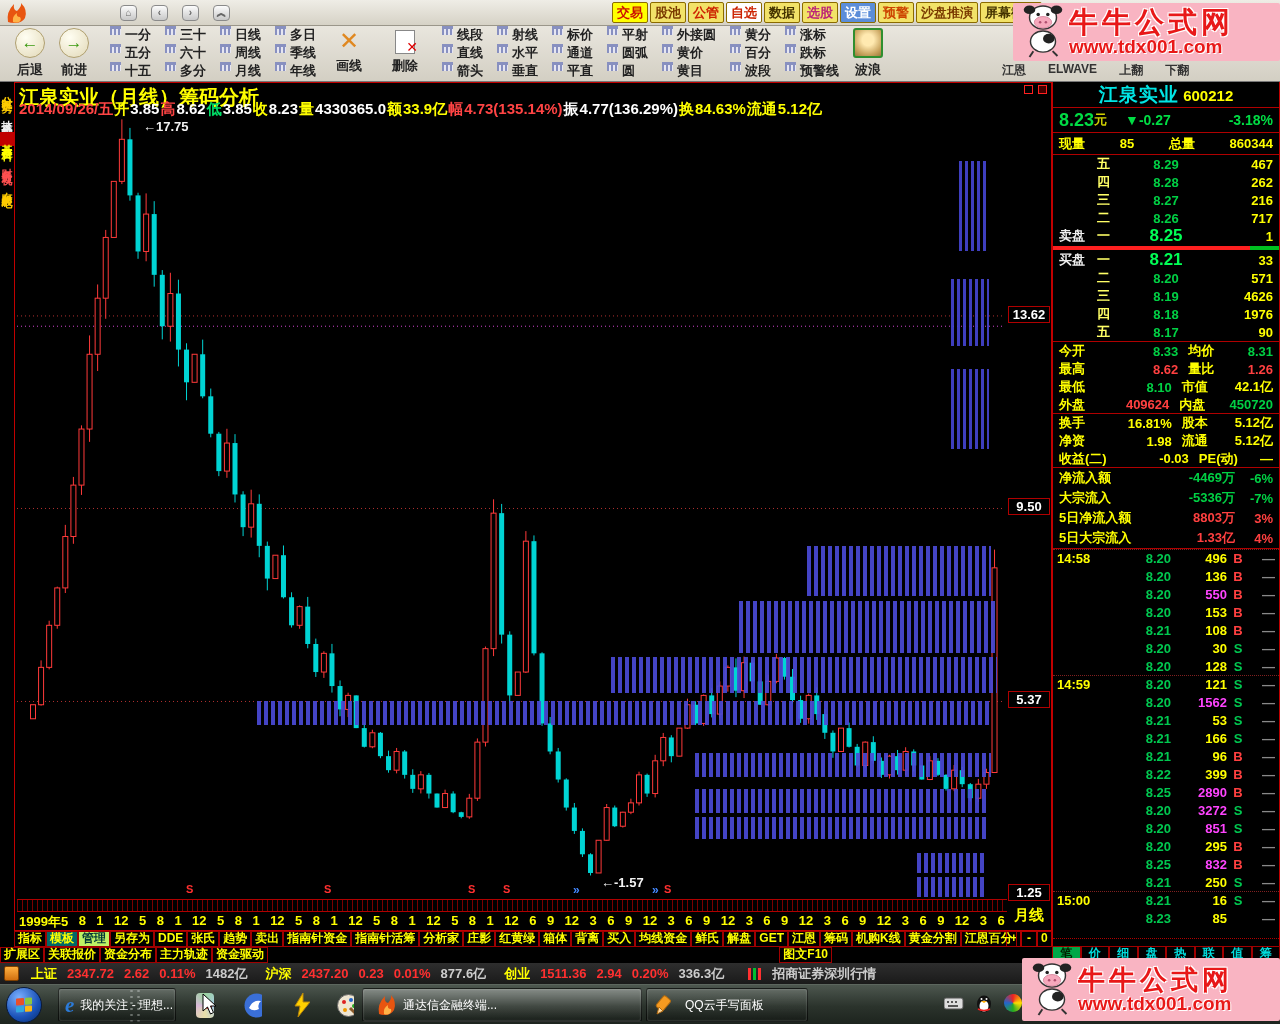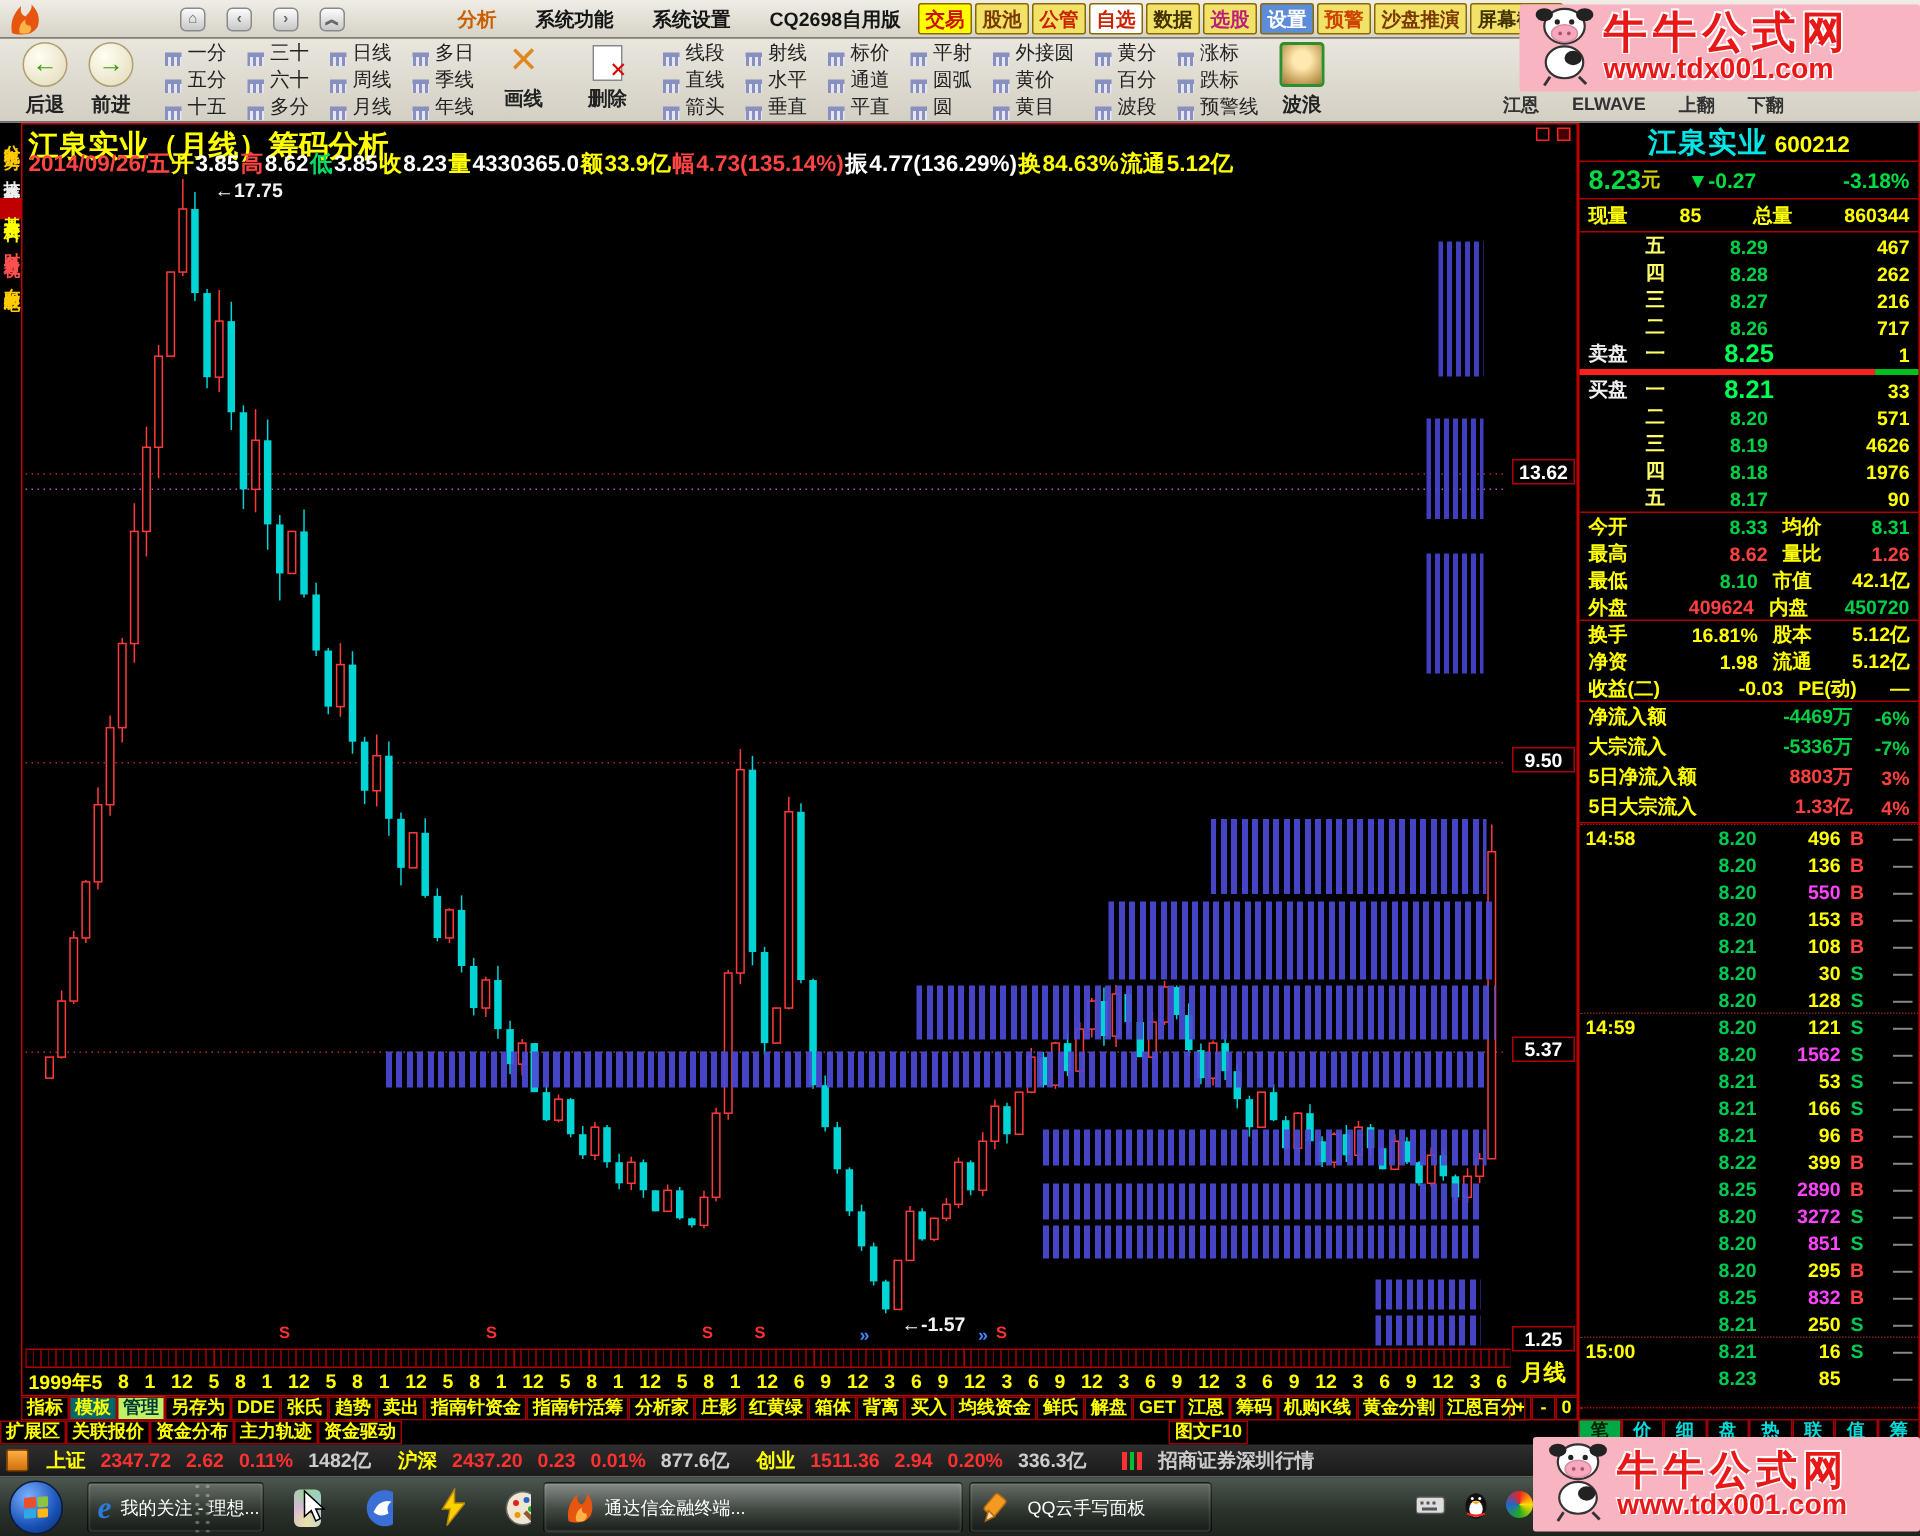--- a/index.html
+++ b/index.html
@@ -22,21 +22,21 @@
 
   
   .toolbar{position:absolute;left:0;top:26px;width:1280px;height:56px;
     background:linear-gradient(180deg,#e9e6de,#d3cfc3);border-bottom:1px solid #777;display:flex;}
   .bigbtn{width:44px;text-align:center;margin-top:2px;}
   .bigbtn .circ{width:30px;height:30px;border-radius:50%;margin:0 auto;border:1px solid #b0a070;
     background:radial-gradient(circle at 35% 30%,#fffef2,#e2d9b8);display:flex;align-items:center;justify-content:center;
     color:#3a9a10;font-size:17px;font-weight:bold;}
   .bigbtn .blab,.tool-lab{font-size:13px;font-weight:bold;color:#222;margin-top:3px;}
   .tb-col{display:flex;flex-direction:column;margin-left:14px;}
-  .tb-item{display:flex;align-items:flex-end;gap:4px;height:18px;font-size:13px;font-weight:normal;color:#222;}
+  .tb-item{display:flex;align-items:flex-start;gap:4px;height:18px;font-size:13px;font-weight:bold;color:#222;}
   .tb-ico{width:11px;height:9px;border-top:3px solid #8890c0;
     background:repeating-linear-gradient(90deg,#8890c0 0 2px,#e6e6f2 2px 4px);}
   .drawtool{width:46px;text-align:center;margin-left:10px;margin-top:2px;}
   .xmark{font-size:24px;font-weight:bold;color:#e08820;line-height:26px;}
   .delico{width:20px;height:24px;margin:2px auto 0;background:#fff;border:1px solid #888;position:relative;}
   .delico::after{content:"✕";position:absolute;right:-4px;bottom:-2px;color:#d00;font-weight:bold;font-size:14px;}
   .buddha{width:30px;height:30px;margin:0 auto;border:2px solid #2f8f2f;border-radius:3px;
     background:radial-gradient(circle at 50% 38%,#ffe9b0 0 28%,#caa560 70%,#9a7a3a);}
   .tb-extra{position:absolute;left:1002px;top:62px;display:flex;gap:22px;font-size:12px;font-weight:bold;color:#333;}
 
@@ -183,26 +183,20 @@
     <svg class="applogo" viewBox="0 0 24 22">
       <path d="M4 20 Q2 10 10 2 Q9 8 13 9 Q18 4 17 1 Q24 8 21 16 Q18 21 11 21 Q6 21 4 20Z" fill="#e85510"></path>
       <path d="M9 20 Q8 14 13 11 Q12 15 16 15 Q18 18 15 20 Q12 21 9 20Z" fill="#ffb347"></path>
     </svg>
     <div class="navbtns">
       <div class="navbtn">⌂</div>
       <div class="navbtn">‹</div>
       <div class="navbtn">›</div>
       <div class="navbtn">︽</div>
     </div>
-    <div id="menus">
-        <div class="menu-item" style="color: rgb(200, 96, 0);">分析</div>
-        <div class="menu-item" style="color: rgb(21, 21, 21);">系统功能</div>
-        <div class="menu-item" style="color: rgb(21, 21, 21);">系统设置</div>
-        <div class="menu-item" style="color: rgb(21, 21, 21);">CQ2698自用版</div>
-      </div>
     <div id="menu-buttons">
         <div class="mbtn" style="background: rgb(255, 255, 0); color: rgb(204, 17, 0);">交易</div>
         <div class="mbtn" style="background: rgb(242, 226, 104); color: rgb(122, 58, 0);">股池</div>
         <div class="mbtn" style="background: rgb(242, 226, 104); color: rgb(204, 34, 0);">公管</div>
         <div class="mbtn" style="background: rgb(255, 255, 255); color: rgb(204, 34, 0);">自选</div>
         <div class="mbtn" style="background: rgb(242, 226, 104); color: rgb(68, 51, 0);">数据</div>
         <div class="mbtn" style="background: rgb(242, 226, 104); color: rgb(187, 34, 119);">选股</div>
         <div class="mbtn" style="background: rgb(91, 141, 217); color: rgb(255, 255, 255);">设置</div>
         <div class="mbtn" style="background: rgb(242, 226, 104); color: rgb(204, 68, 0);">预警</div>
         <div class="mbtn" style="background: rgb(242, 226, 104); color: rgb(122, 58, 0);">沙盘推演</div>

